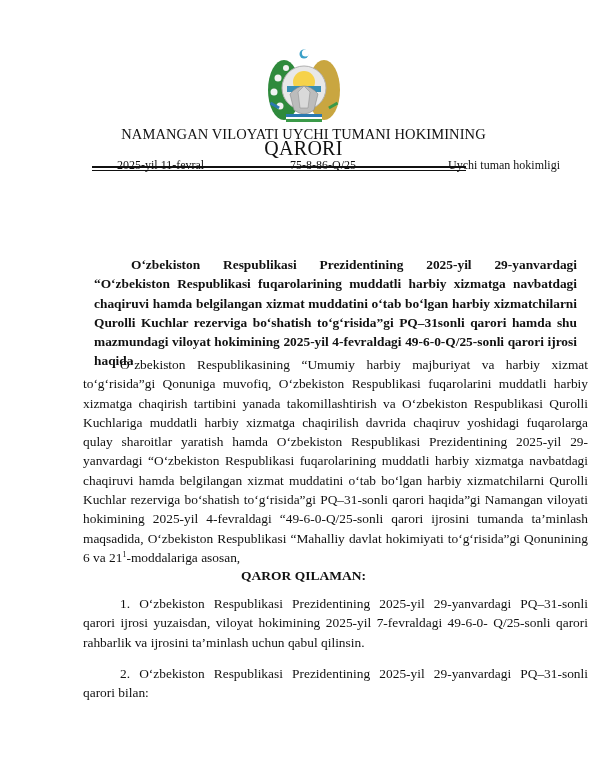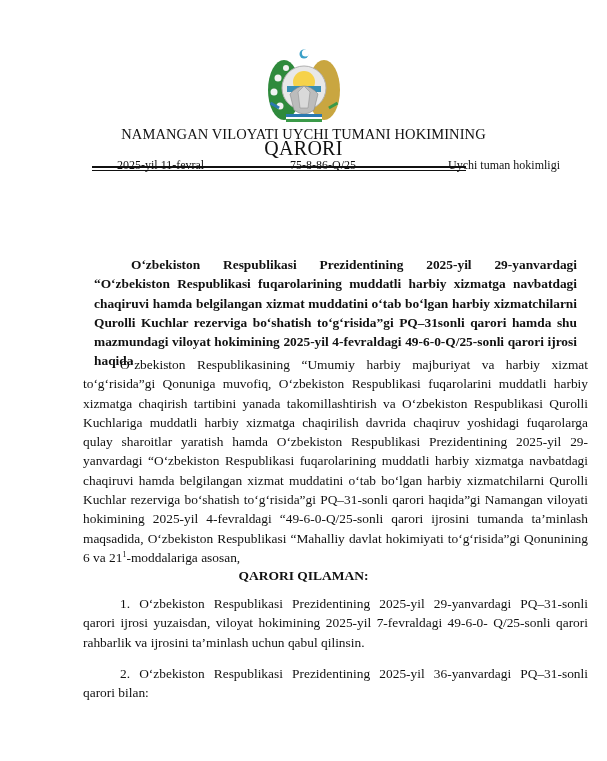--- a/index.html
+++ b/index.html
@@ -64,21 +64,21 @@
 <div class="meta meta-place">Uychi tuman hokimligi</div>
 
 <div class="title-block">
   <p>O‘zbekiston Respublikasi Prezidentining 2025-yil 29-yanvardagi “O‘zbekiston Respublikasi fuqarolarining muddatli harbiy xizmatga navbatdagi chaqiruvi hamda belgilangan xizmat muddatini o‘tab bo‘lgan harbiy xizmatchilarni Qurolli Kuchlar rezerviga bo‘shatish to‘g‘risida”gi PQ–31sonli qarori hamda shu mazmundagi viloyat hokimining 2025-yil 4-fevraldagi 49-6-0-Q/25-sonli qarori ijrosi haqida</p>
 </div>
 
 <div class="body p1">
   <p><span>O‘zbekiston Respublikasining “Umumiy harbiy majburiyat va harbiy xizmat to‘g‘risida”gi Qonuniga muvofiq, O‘zbekiston Respublikasi fuqarolarini muddatli harbiy xizmatga chaqirish tartibini yanada takomillashtirish va O‘zbekiston Respublikasi Qurolli Kuchlariga muddatli harbiy xizmatga chaqirilish davrida chaqiruv yoshidagi fuqarolarga qulay sharoitlar yaratish hamda O‘zbekiston Respublikasi Prezidentining 2025-yil 29-yanvardagi “O‘zbekiston Respublikasi fuqarolarining muddatli harbiy xizmatga navbatdagi chaqiruvi hamda belgilangan xizmat muddatini o‘tab bo‘lgan harbiy xizmatchilarni Qurolli Kuchlar rezerviga bo‘shatish to‘g‘risida”gi PQ–31-sonli qarori haqida”gi Namangan viloyati hokimining 2025-yil 4-fevraldagi “49-6-0-Q/25-sonli qarori ijrosini tumanda ta’minlash maqsadida, O‘zbekiston Respublikasi “Mahalliy davlat hokimiyati to‘g‘risida”gi Qonunining 6 va 21</span><sup>1</sup><span>-moddalariga asosan,</span></p>
 </div>
 
-<div class="heading">QARORI QILAMAN:</div>
+<div class="heading">QAROR QILAMAN:</div>
 
 <div class="body p2">
   <p>1. O‘zbekiston Respublikasi Prezidentining 2025-yil 29-yanvardagi PQ–31-sonli qarori ijrosi yuzaisdan, viloyat hokimining 2025-yil 7-fevraldagi 49-6-0- Q/25-sonli qarori rahbarlik va ijrosini ta’minlash uchun qabul qilinsin.</p>
 </div>
 
 <div class="body p3">
-  <p>2. O‘zbekiston Respublikasi Prezidentining 2025-yil 36-yanvardagi PQ–31-sonli qarori bilan:</p>
+  <p>2. O‘zbekiston Respublikasi Prezidentining 2025-yil 29-yanvardagi PQ–31-sonli qarori bilan:</p>
 </div>
 
 </body></html>

